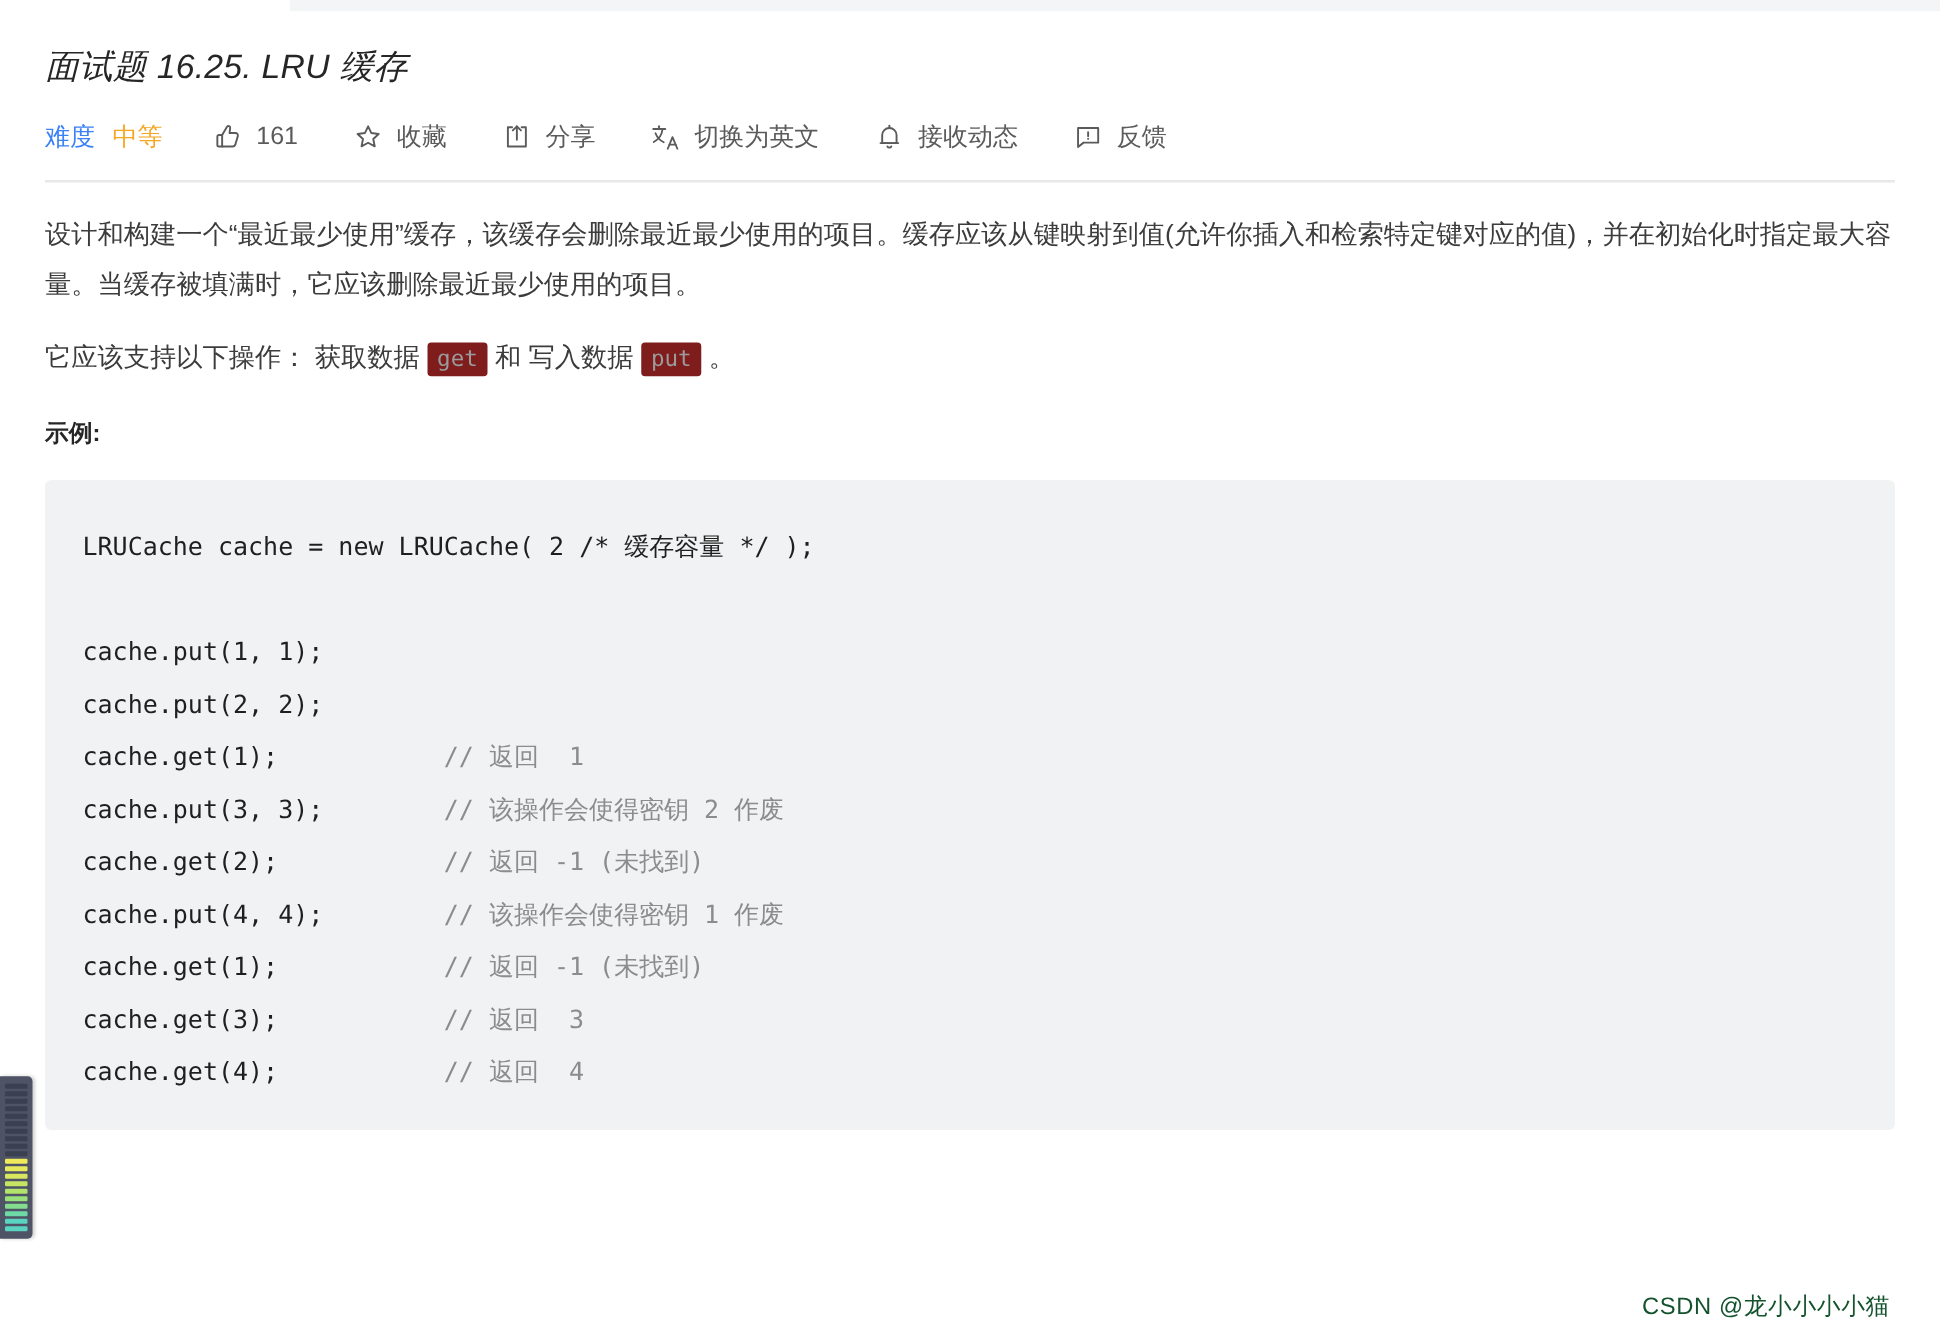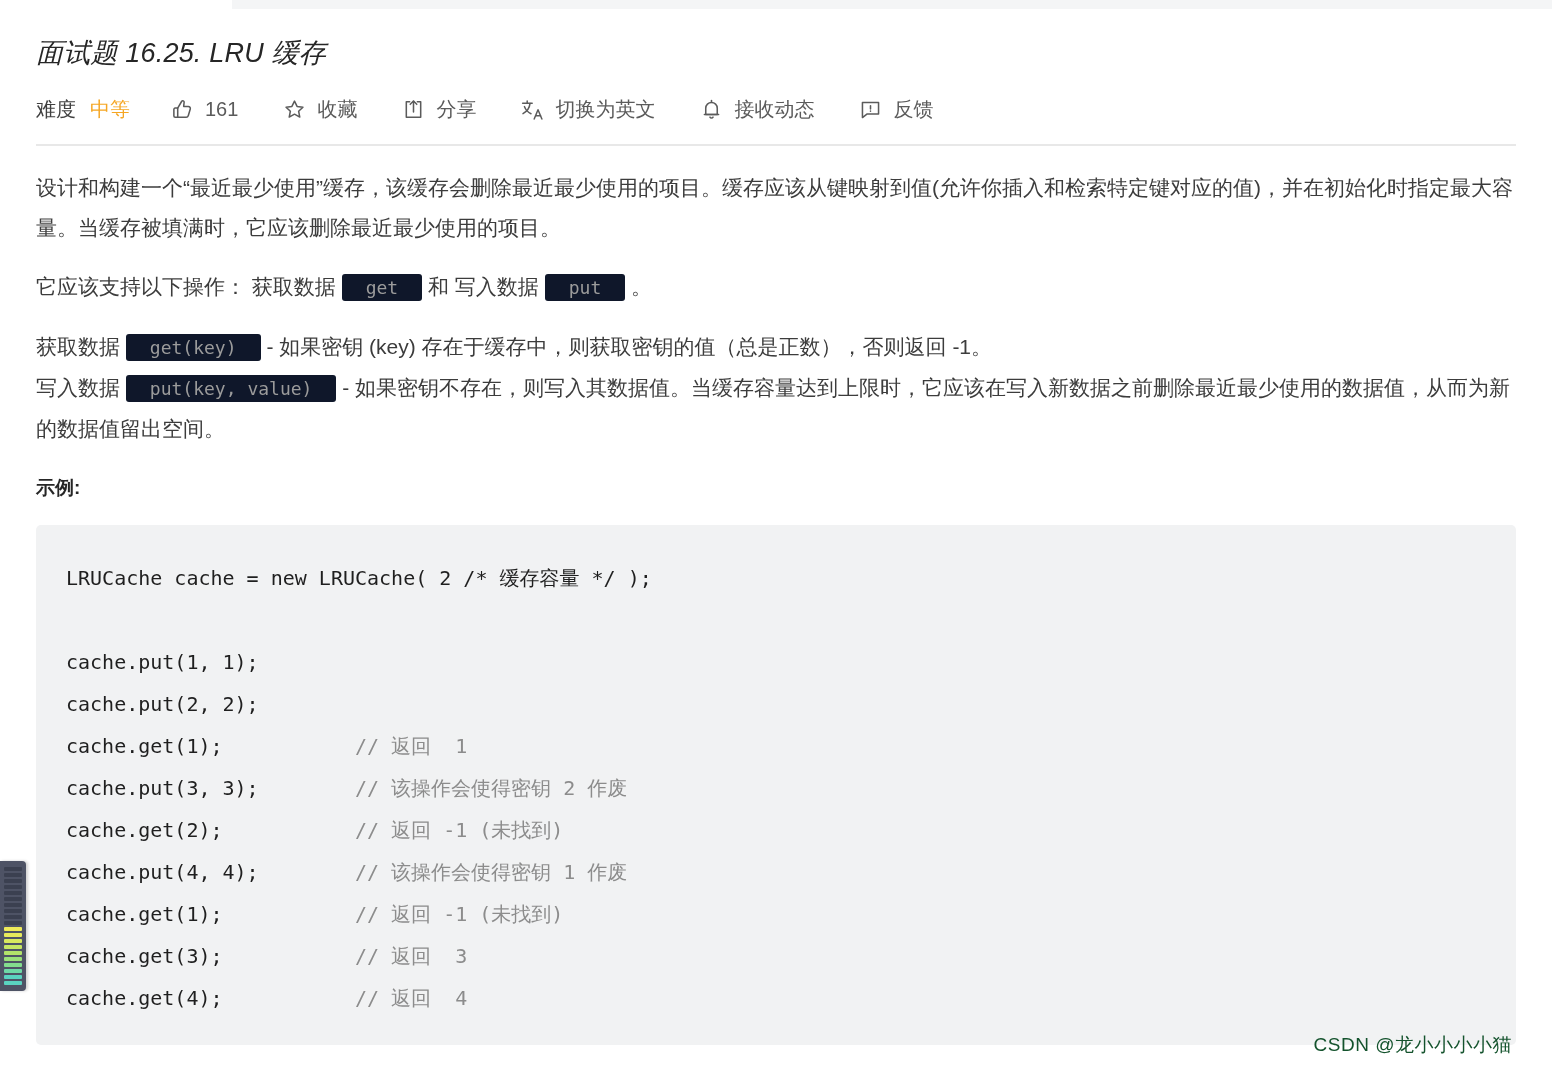--- a/index.html
+++ b/index.html
@@ -70,21 +70,21 @@
   .tb-icon {
     display: inline-flex;
     align-items: center;
     justify-content: center;
     width: 24px;
     height: 24px;
     margin-right: 11px;
   }
   .tb-icon svg { display: block; }
   .difficulty-group { margin-right: 40px; }
-  .difficulty-label { color: #404040; margin-right: 14px; }
+  .difficulty-label { color: #3b82f6; margin-right: 14px; }
   .difficulty-value { color: #f5a623; font-weight: 400; }
   .tb-count { color: #5b5b5b; }
 
   
   .divider {
     height: 2px;
     background: #e8e8e8;
     margin-top: 14px;
     margin-bottom: 0;
   }
@@ -94,24 +94,24 @@
     font-size: 21px;
     line-height: 40px;
     color: #3c3c3c;
     margin-top: 22px;
   }
   .desc p { margin: 0 0 19px 0; }
   .desc p:last-child { margin-bottom: 0; }
 
   code.inline {
     font-family: "DejaVu Sans Mono", "Liberation Mono", monospace;
-    background: #0f172a;
+    background: #7f1d1d;
     color: #9b9b9b;
     font-size: 18px;
-    padding: 3px 24px;
+    padding: 3px 8px;
     border-radius: 3px;
     white-space: pre;
   }
 
   .example-heading {
     font-size: 19px;
     font-weight: 700;
     color: #262626;
     margin: 26px 0 0 0;
   }
@@ -258,21 +258,20 @@
   </div>
 
   <div class="divider"></div>
 
   <div class="desc">
 
     <p>设计和构建一个“最近最少使用”缓存，该缓存会删除最近最少使用的项目。缓存应该从键映射到值(允许你插入和检索特定键对应的值)，并在初始化时指定最大容量。当缓存被填满时，它应该删除最近最少使用的项目。</p>
 
     <p><span>它应该支持以下操作： 获取数据 </span><code class="inline">get</code><span> 和 写入数据 </span><code class="inline">put</code><span> 。</span></p>
 
-    <p><span>获取数据 </span><code class="inline">get(key)</code><span> - 如果密钥 (key) 存在于缓存中，则获取密钥的值（总是正数），否则返回 -1。</span><br><span>写入数据 </span><code class="inline">put(key, value)</code><span> - 如果密钥不存在，则写入其数据值。当缓存容量达到上限时，它应该在写入新数据之前删除最近最少使用的数据值，从而为新的数据值留出空间。</span></p>
 
   </div>
 
   <div class="example-heading">示例:</div>
 
   <div class="code-block">
     <pre class="code" id="code-pre"><span><span>LRUCache cache = new LRUCache( 2 /* 缓存容量 */ );</span></span>
 <span class="blank">
 </span><span><span>cache.put(1, 1);</span></span>
 <span><span>cache.put(2, 2);</span></span>

